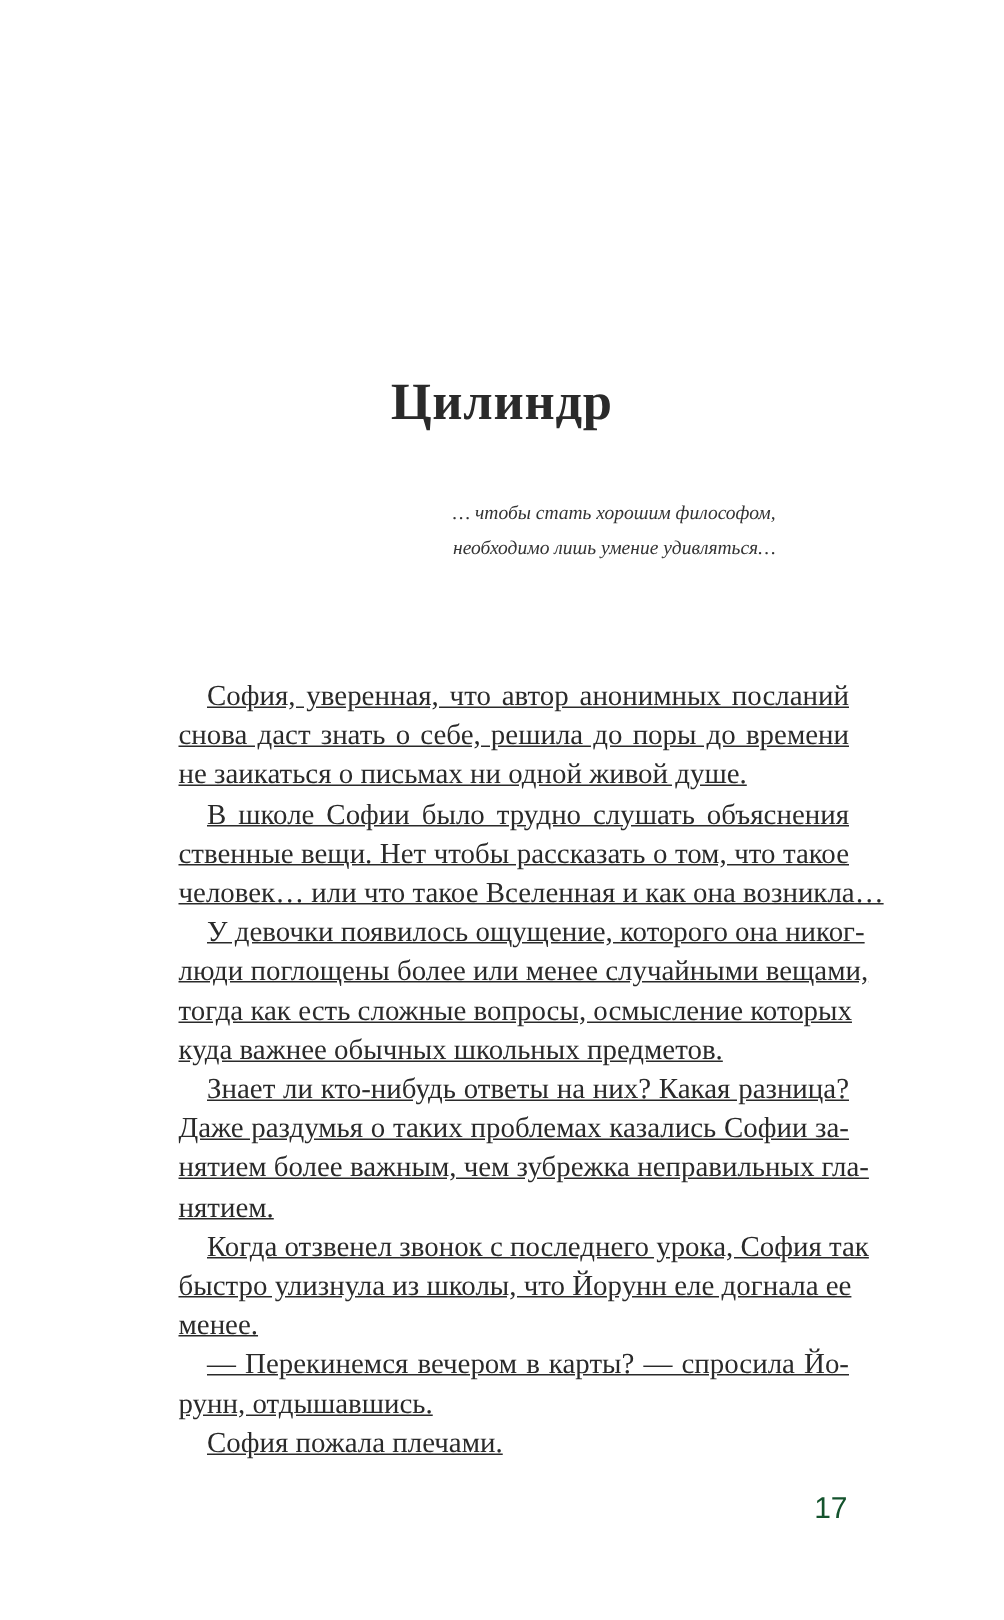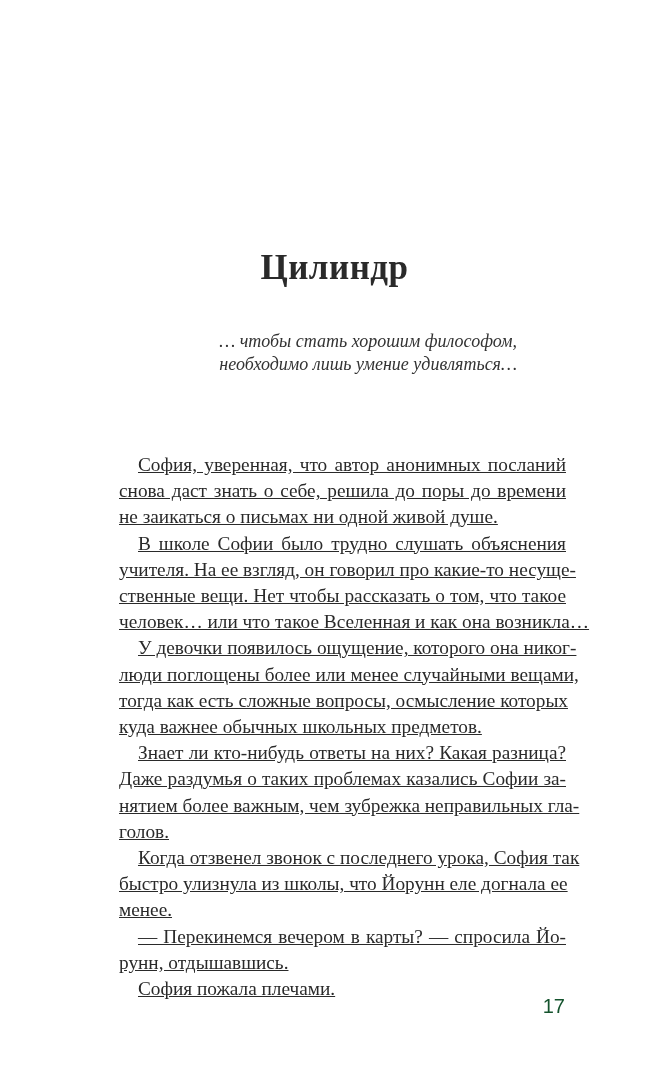--- a/index.html
+++ b/index.html
@@ -18,21 +18,21 @@
     font-family: "Liberation Serif", serif;
     font-weight: bold;
     font-size: 35px;
     color: #2a2a2a;
     letter-spacing: 0.5px;
   }
   .epigraph {
     position: absolute; top: 330px; right: 152px;
     text-align: right;
     font-style: italic;
-    font-size: 18px;
+    font-size: 13px;
     line-height: 23px;
     color: #333;
   }
   .epigraph div { white-space: nowrap; }
   .body-text {
     position: absolute; left: 119px; top: 452px; width: 447px;
     font-size: 19.3px;
     line-height: 26.2px;
     color: #2a2a2a;
     text-align: justify;
@@ -60,35 +60,34 @@
   </div>
 
   <div class="body-text">
     <p>
       <span class="line indent">София, уверенная, что автор анонимных посланий</span>
       <span class="line">снова даст знать о себе, решила до поры до времени</span>
       <span class="line last">не заикаться о письмах ни одной живой душе.</span>
     </p>
     <p>
       <span class="line indent">В школе Софии было трудно слушать объяснения</span>
-      <span class="line">учителя. На ее взгляд, он говорил про какие-то несуще-</span>
       <span class="line">ственные вещи. Нет чтобы рассказать о том, что такое</span>
       <span class="line">человек… или что такое Вселенная и как она возникла…</span>
     </p>
     <p>
       <span class="line indent">У девочки появилось ощущение, которого она никог-</span>
       <span class="line">люди поглощены более или менее случайными вещами,</span>
       <span class="line">тогда как есть сложные вопросы, осмысление которых</span>
       <span class="line last">куда важнее обычных школьных предметов.</span>
     </p>
     <p>
       <span class="line indent">Знает ли кто-нибудь ответы на них? Какая разница?</span>
       <span class="line">Даже раздумья о таких проблемах казались Софии за-</span>
       <span class="line">нятием более важным, чем зубрежка неправильных гла-</span>
-      <span class="line last">голов.</span>
+      <span class="line last">нятием.</span>
     </p>
     <p>
       <span class="line indent">Когда отзвенел звонок с последнего урока, София так</span>
       <span class="line">быстро улизнула из школы, что Йорунн еле догнала ее</span>
       <span class="line last">менее.</span>
     </p>
     <p>
       <span class="line indent">— Перекинемся вечером в карты? — спросила Йо-</span>
       <span class="line last">рунн, отдышавшись.</span>
     </p>

